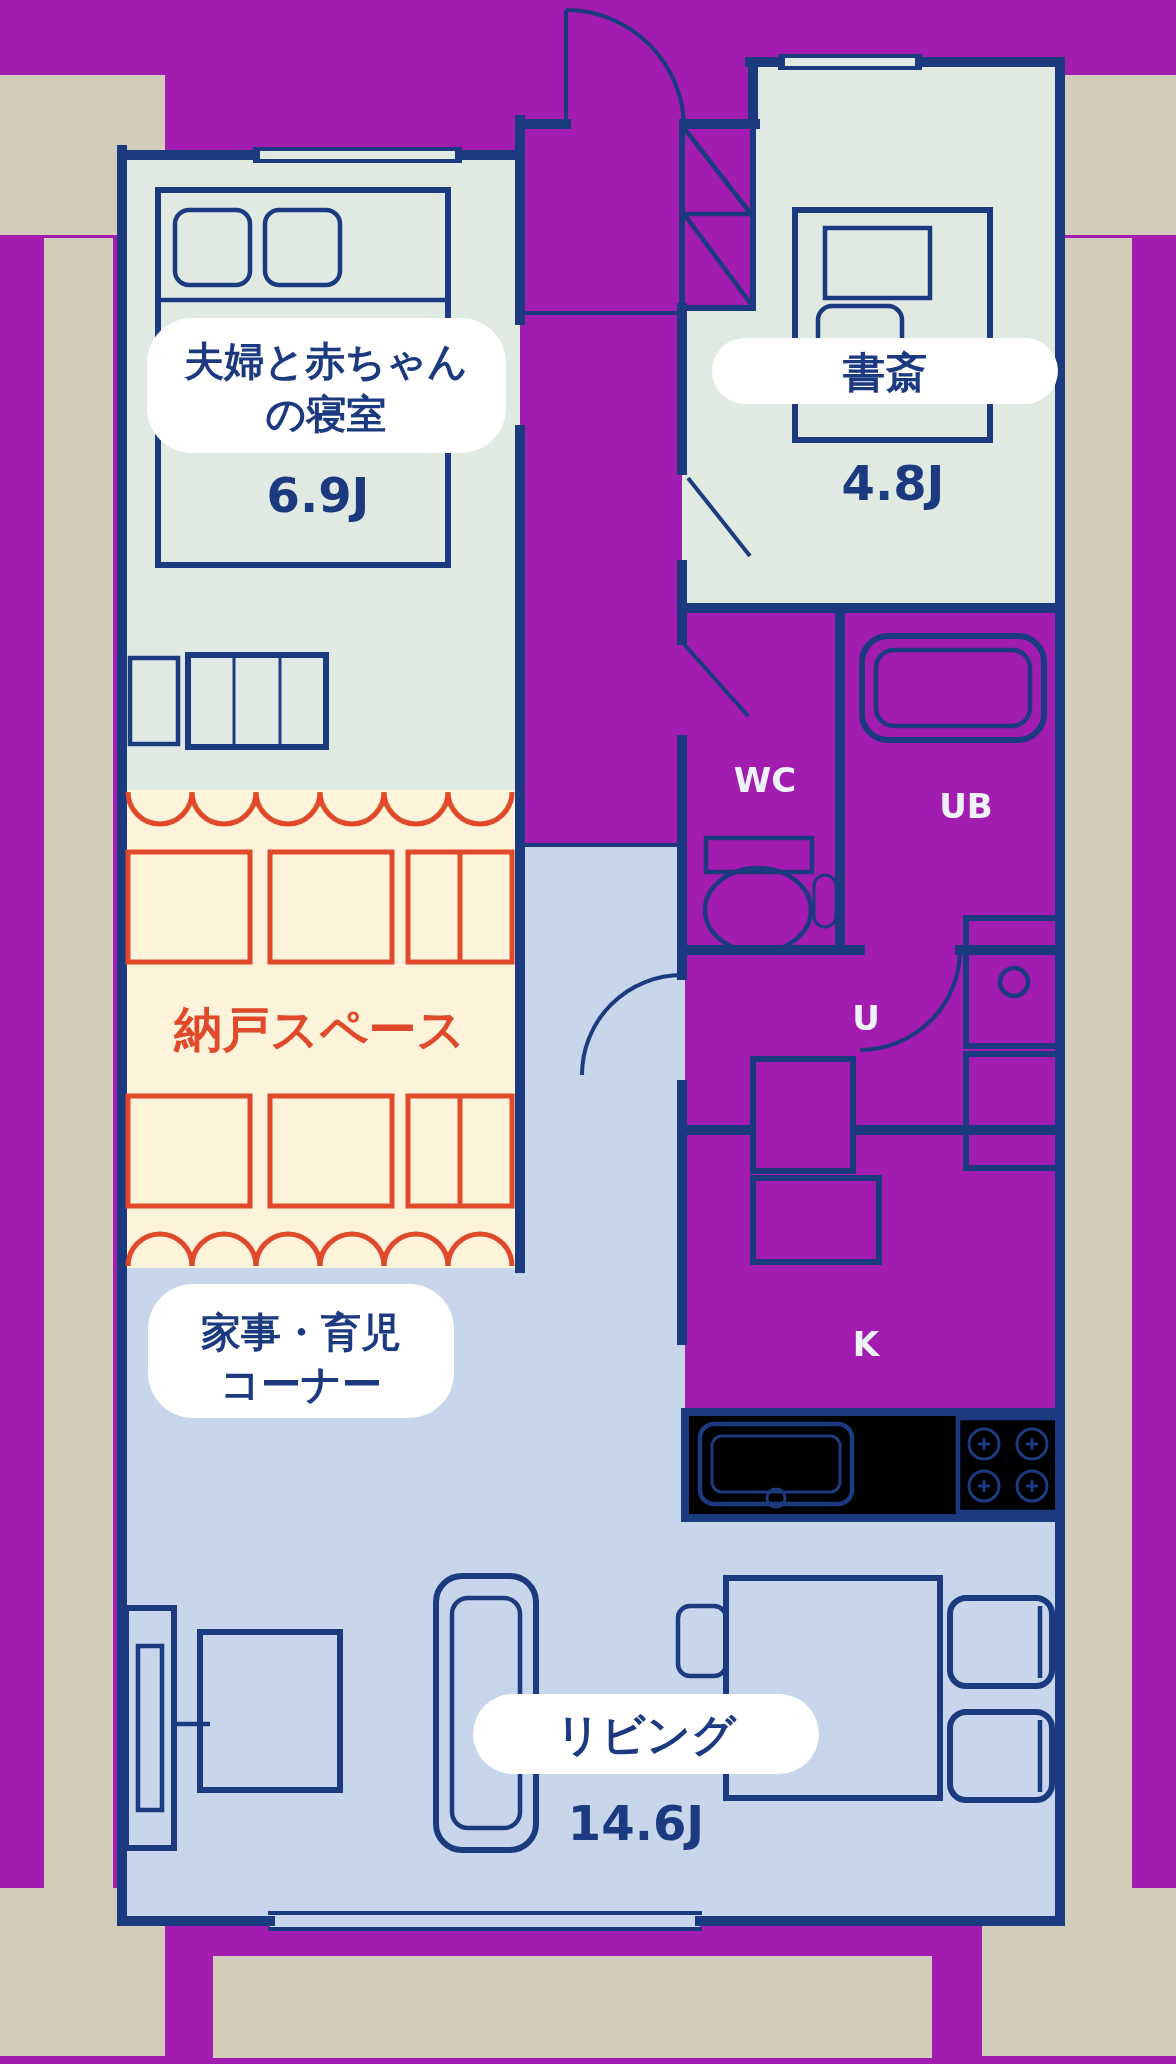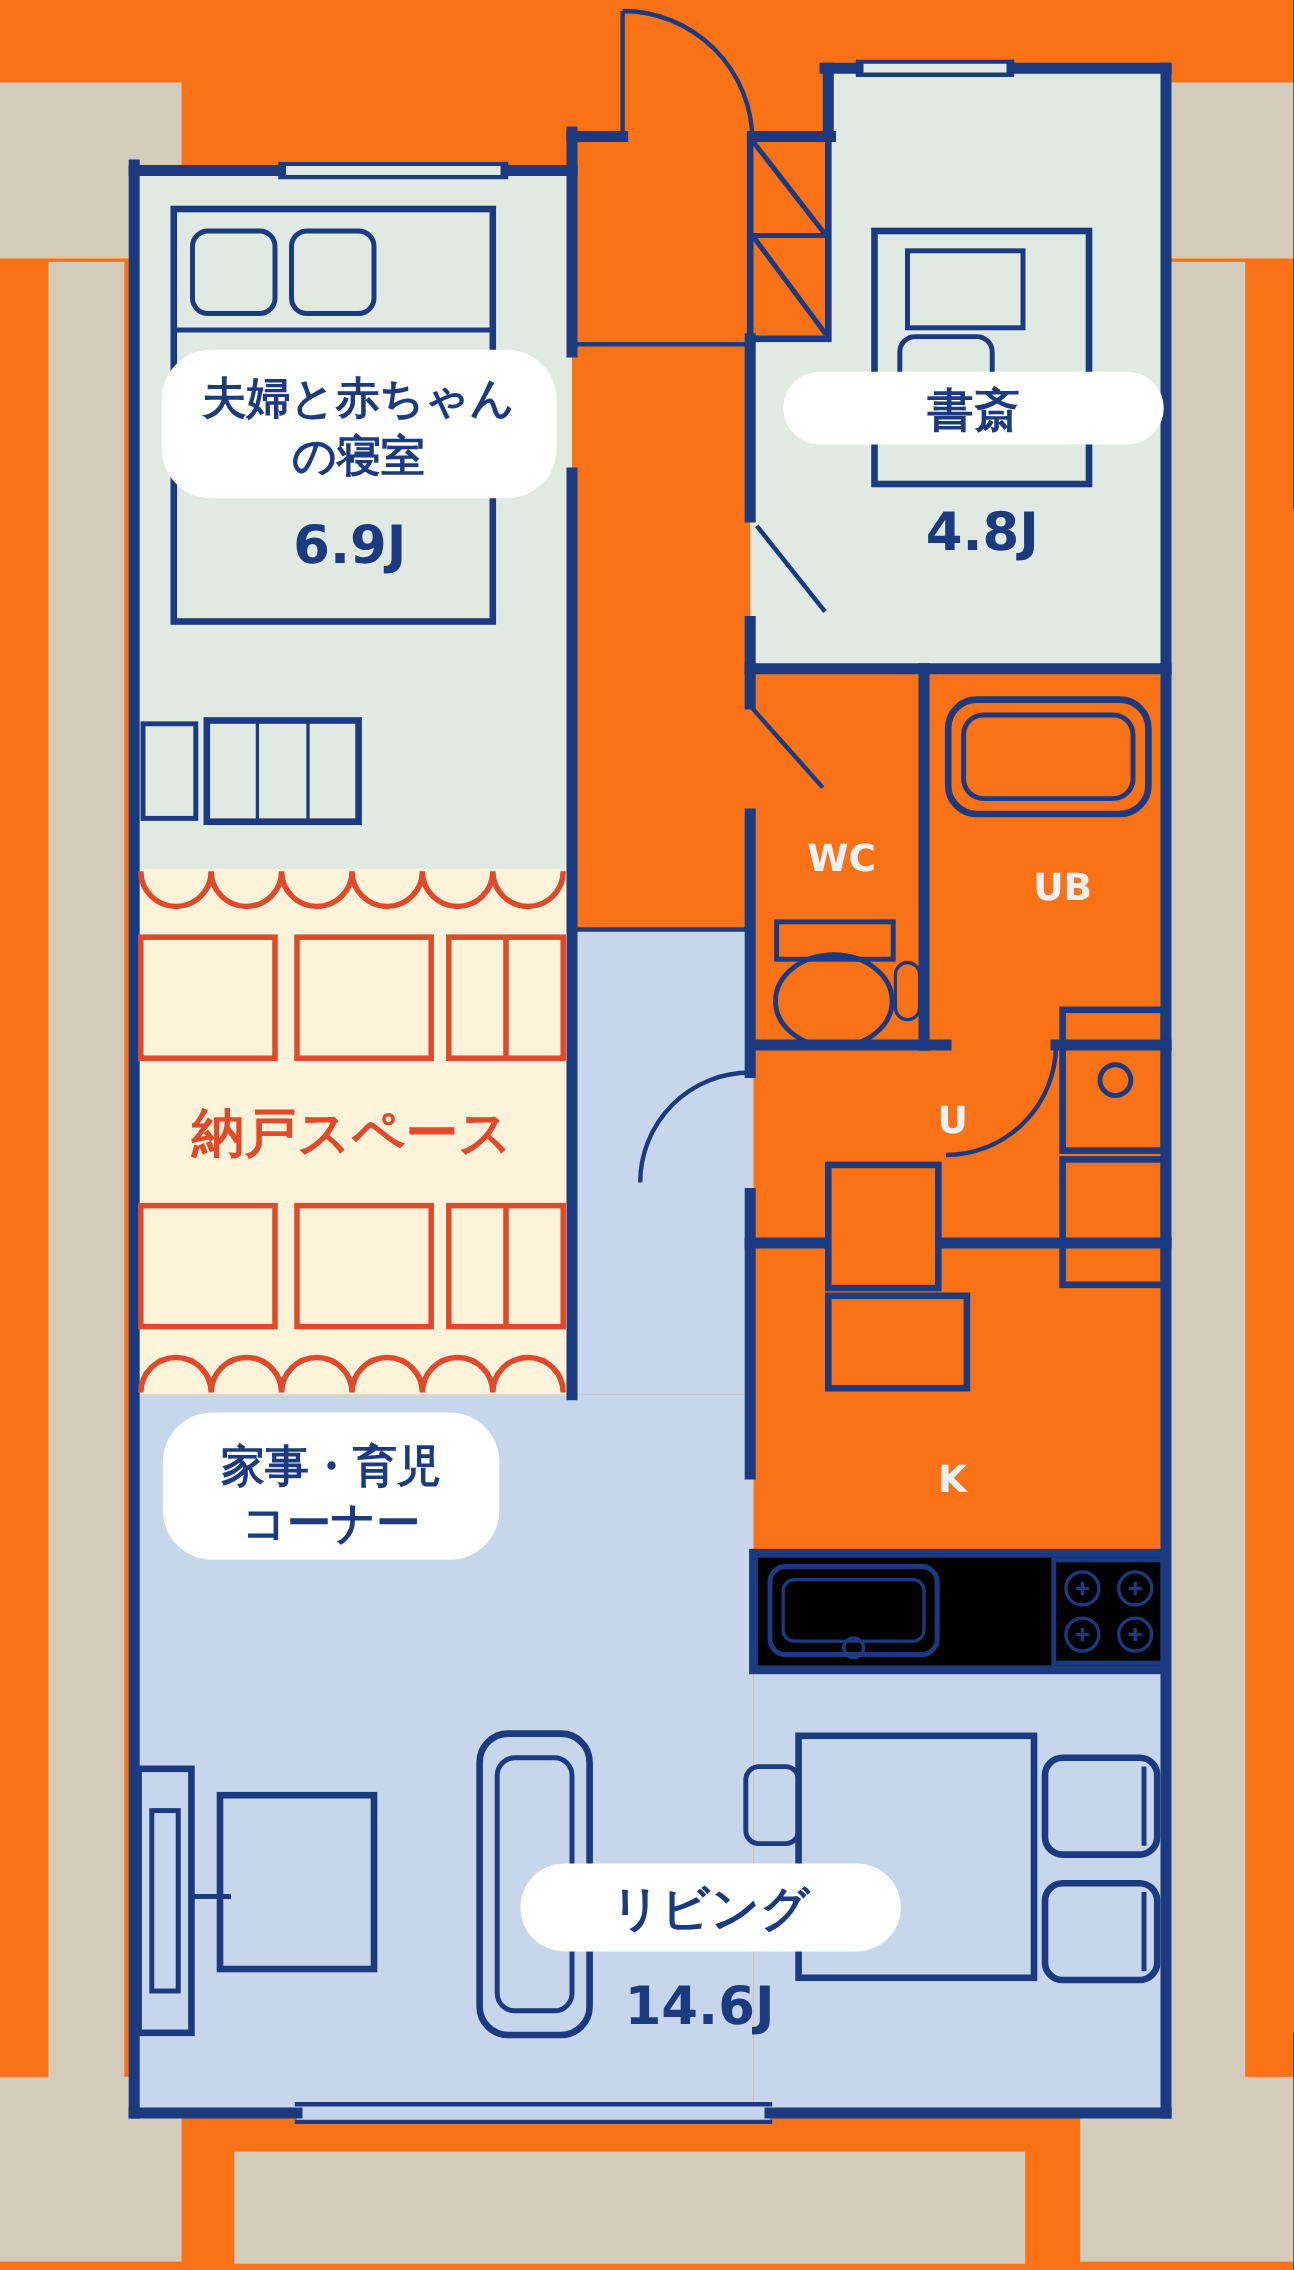--- a/index.html
+++ b/index.html
@@ -1,16 +1,16 @@
 <!DOCTYPE html>
 <html><head>
 <meta charset="utf-8">
 <style>
   html,body{margin:0;padding:0;background:#000;}
-  .stage{position:relative;width:1176px;height:2064px;background:#f97316;overflow:hidden;}
+  .stage{position:relative;width:1176px;height:2064px;background:#a21caf;overflow:hidden;}
   svg{position:absolute;left:0;top:0;width:100%;height:100%;display:block;}
   .beige{fill:#d3ccbb;stroke:none;}
   .mint{fill:#e0eae3;stroke:none;}
   .cream{fill:#fcf3da;stroke:none;}
   .lblue{fill:#c8d6eb;stroke:none;}
   .wall{stroke:#1b3a80;stroke-width:10;fill:none;stroke-linecap:square;}
   .wall-thin{stroke:#1b3a80;stroke-width:4;fill:none;stroke-linecap:square;}
   .furn{stroke:#1b3a80;stroke-width:6;fill:none;}
   .furn-m{stroke:#1b3a80;stroke-width:4.5;fill:none;}
   .furn-t{stroke:#1b3a80;stroke-width:3;fill:none;}

